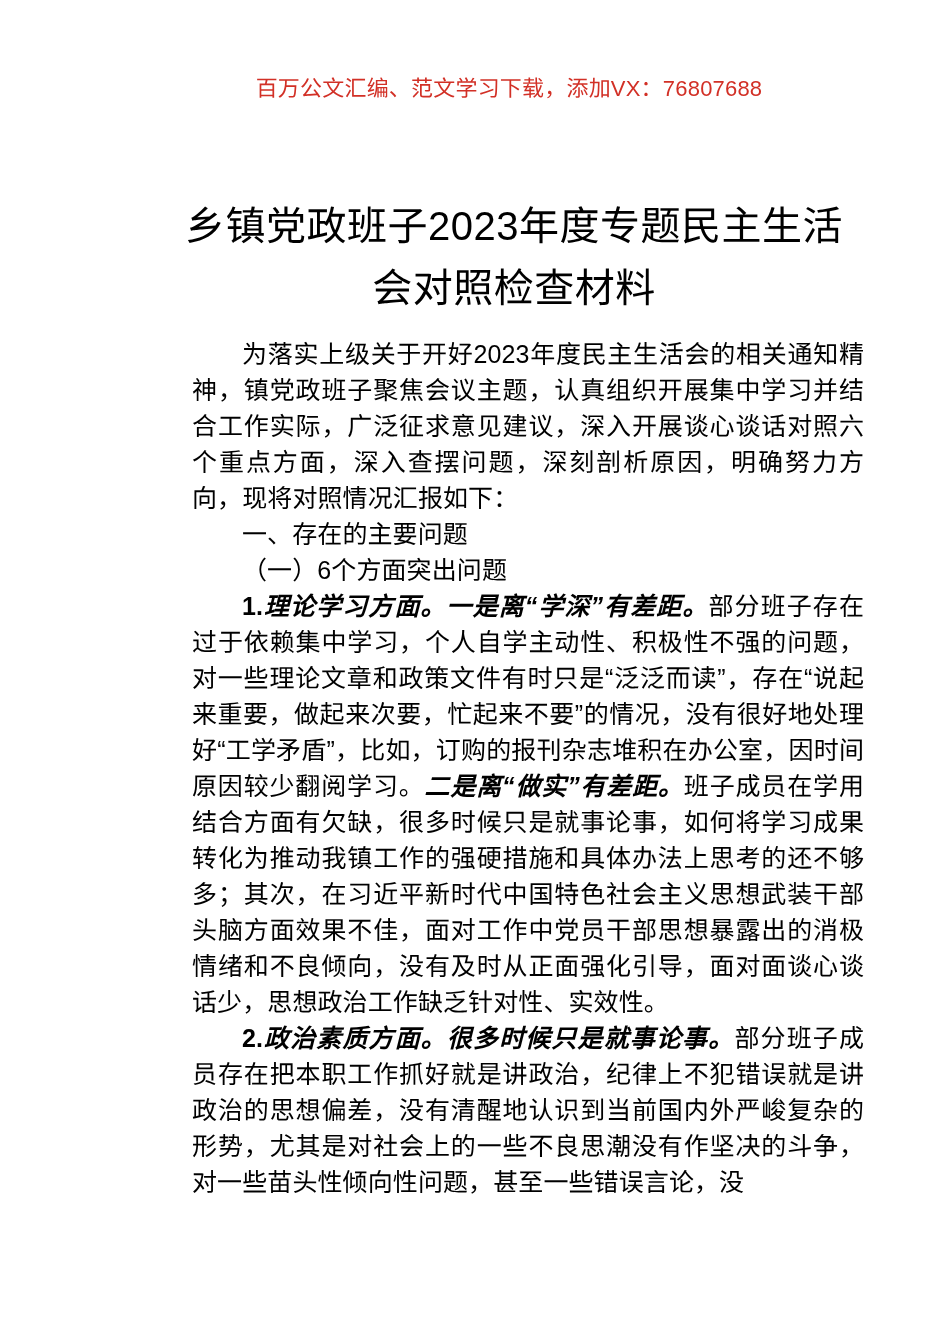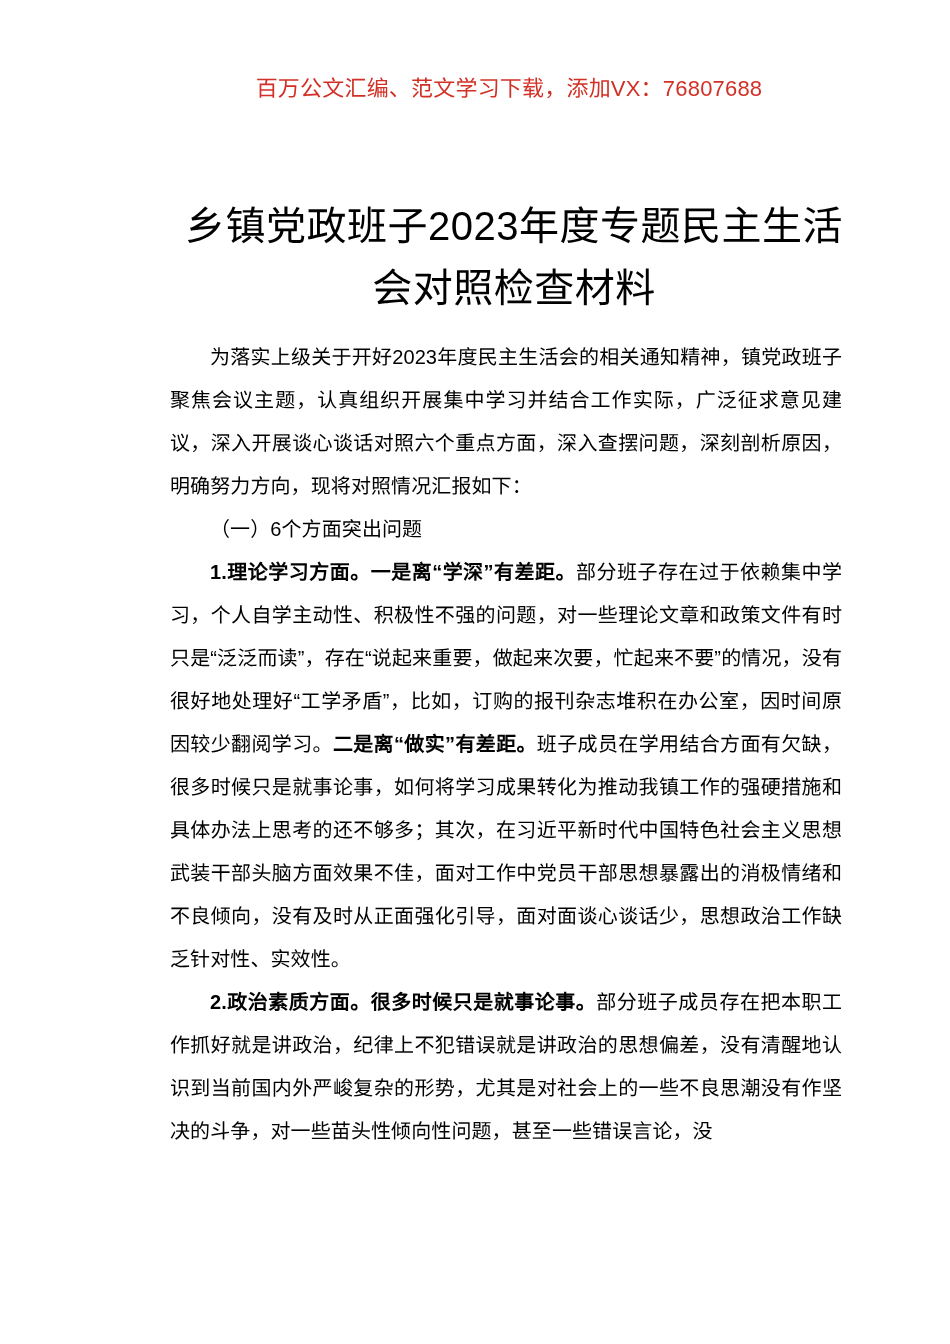--- a/index.html
+++ b/index.html
@@ -49,59 +49,61 @@
     font-size: 40px;
     line-height: 62px;
     font-weight: normal;
     letter-spacing: 0.5px;
   }
 
   
   .body-col {
     position: absolute;
     top: 336px;
-    left: 136px;
+    left: 158px;
     width: 672px;
-    font-size: 20px;
-    line-height: 43px;
+    font-size: 25px;
+    line-height: 36px;
     text-align: justify;
     text-justify: inter-ideograph;
     letter-spacing: 0.1px;
   }
 
   .para {
     margin: 0;
     text-indent: 2em;
     text-align: justify;
     text-justify: inter-ideograph;
     word-break: break-all;
   }
 
   .para b,
   .b {
     font-weight: bold;
+    font-style: italic;
   }
 
   .numlabel {
     font-weight: bold;
   }
 </style>
 </head>
 <body>
 
 <div class="page">
 
   <div class="banner">百万公文汇编、范文学习下载，添加VX：76807688</div>
 
   <h1 class="doc-title">乡镇党政班子2023年度专题民主生活会对照检查材料</h1>
 
   <div class="body-col">
 
     <p class="para">为落实上级关于开好2023年度民主生活会的相关通知精神，镇党政班子聚焦会议主题，认真组织开展集中学习并结合工作实际，广泛征求意见建议，深入开展谈心谈话对照六个重点方面，深入查摆问题，深刻剖析原因，明确努力方向，现将对照情况汇报如下：</p>
 
+    <p class="para">一、存在的主要问题</p>
 
     <p class="para">（一）6个方面突出问题</p>
 
     <p class="para"><span class="numlabel">1.</span><b>理论学习方面。一是离“学深”有差距。</b><span>部分班子存在过于依赖集中学习，个人自学主动性、积极性不强的问题，对一些理论文章和政策文件有时只是“泛泛而读”，存在“说起来重要，做起来次要，忙起来不要”的情况，没有很好地处理好“工学矛盾”，比如，订购的报刊杂志堆积在办公室，因时间原因较少翻阅学习。</span><b>二是离“做实”有差距。</b><span>班子成员在学用结合方面有欠缺，很多时候只是就事论事，如何将学习成果转化为推动我镇工作的强硬措施和具体办法上思考的还不够多；其次，在习近平新时代中国特色社会主义思想武装干部头脑方面效果不佳，面对工作中党员干部思想暴露出的消极情绪和不良倾向，没有及时从正面强化引导，面对面谈心谈话少，思想政治工作缺乏针对性、实效性。</span></p>
 
     <p class="para"><span class="numlabel">2.</span><b>政治素质方面。很多时候只是就事论事。</b><span>部分班子成员存在把本职工作抓好就是讲政治，纪律上不犯错误就是讲政治的思想偏差，没有清醒地认识到当前国内外严峻复杂的形势，尤其是对社会上的一些不良思潮没有作坚决的斗争，对一些苗头性倾向性问题，甚至一些错误言论，没</span></p>
 
   </div>
 </div>
 

